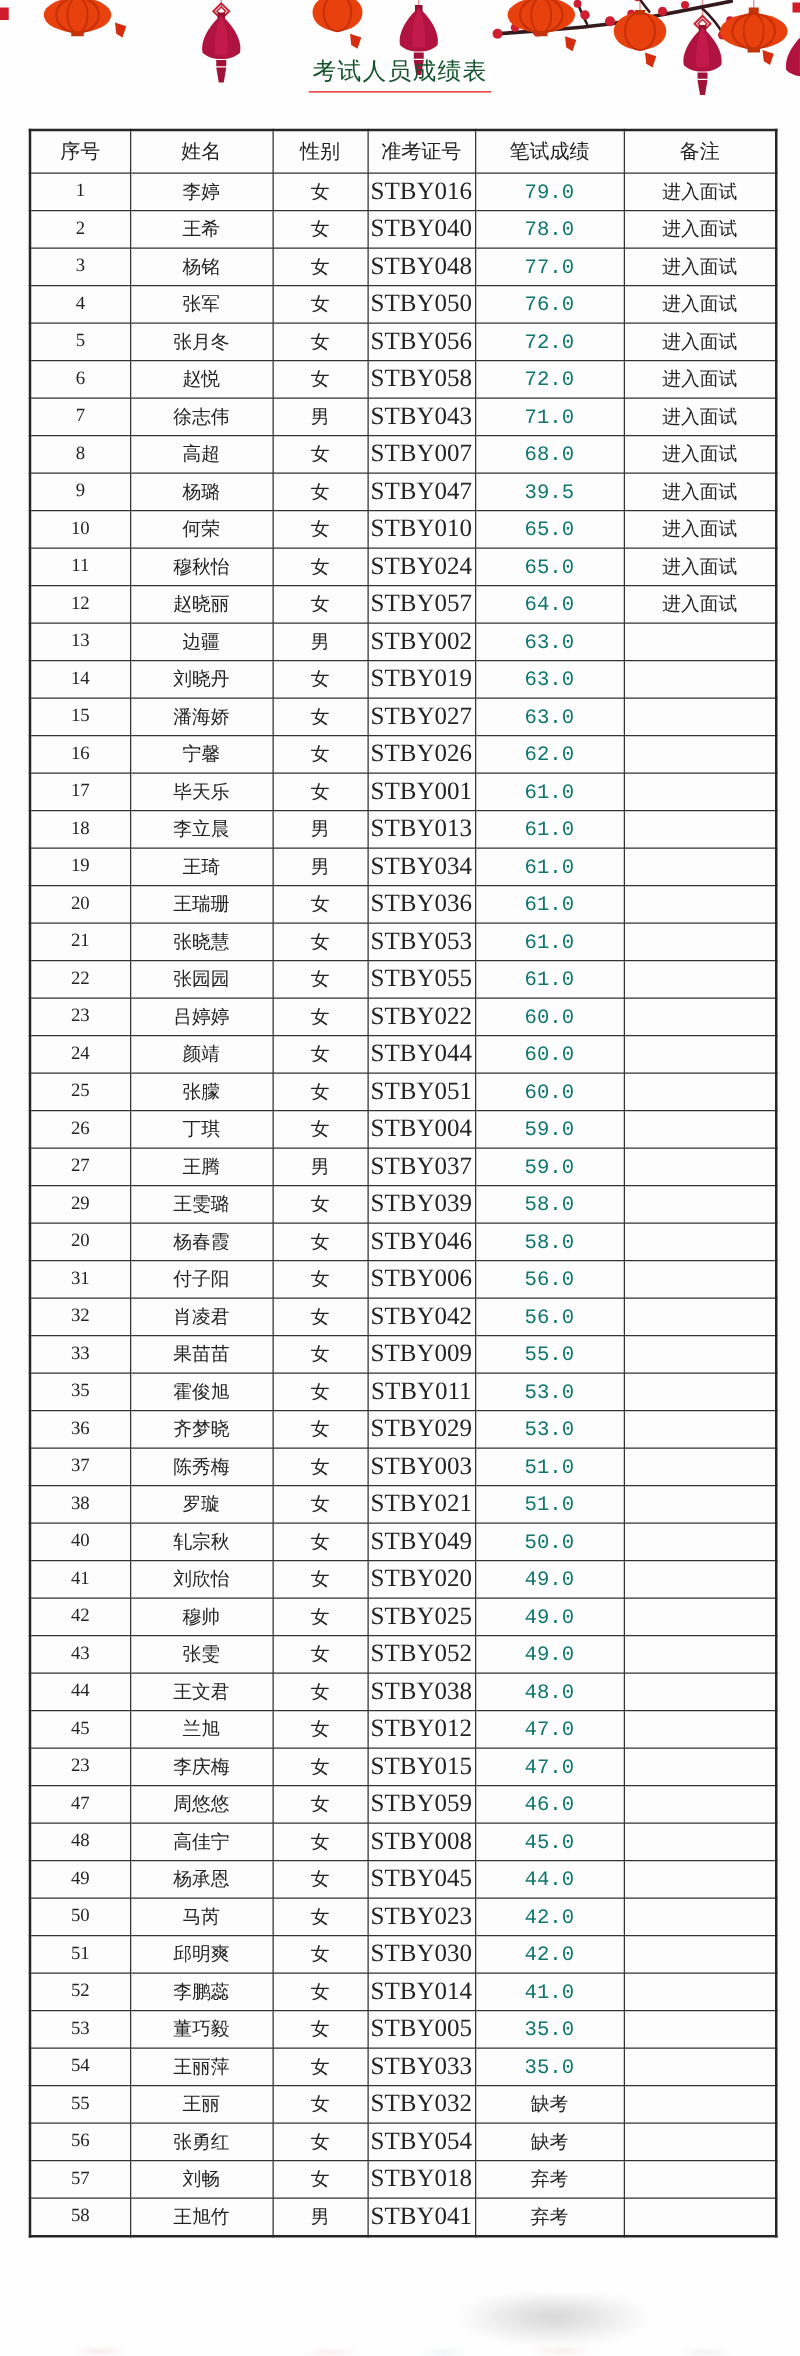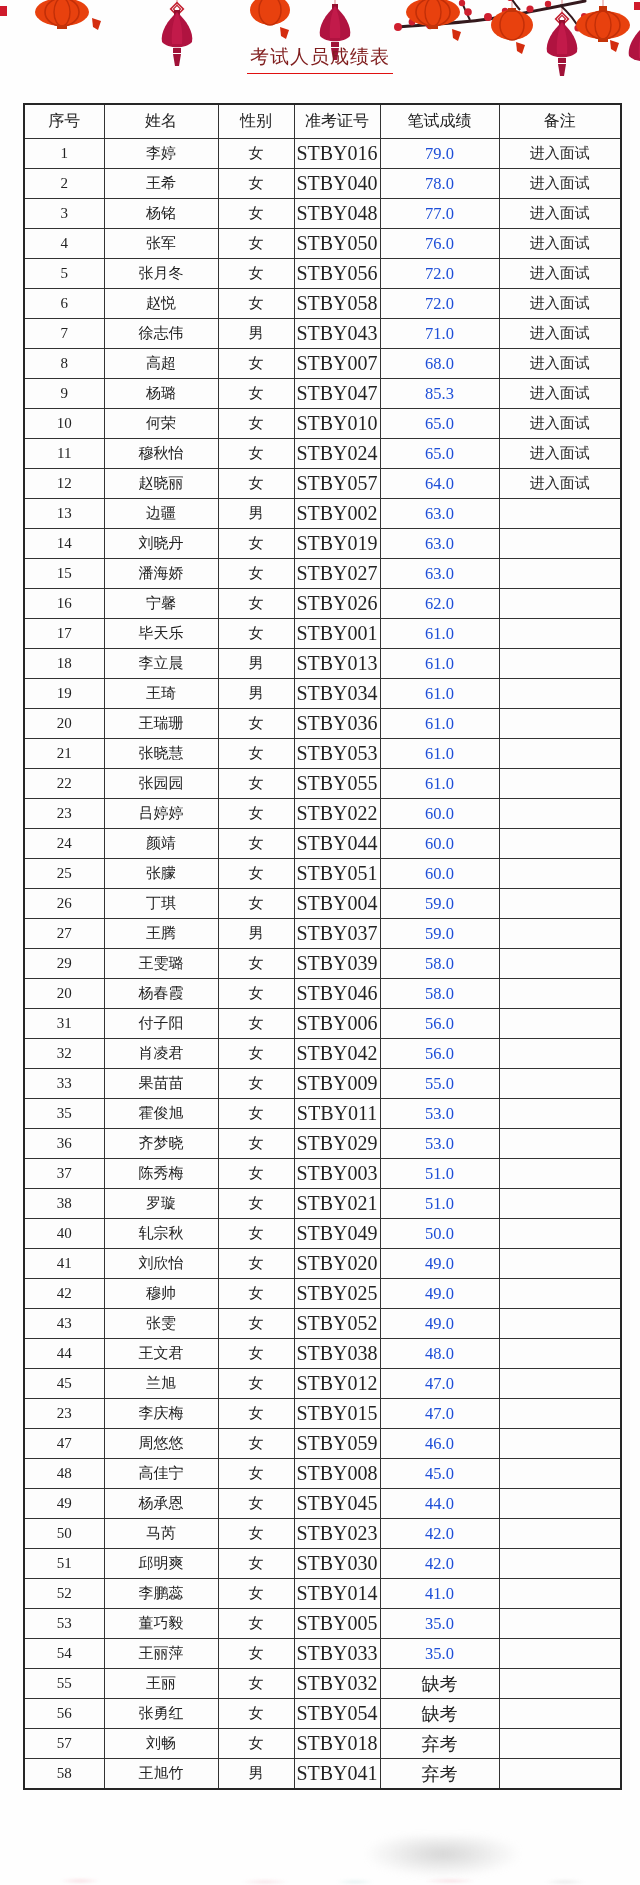--- a/index.html
+++ b/index.html
@@ -6,21 +6,21 @@
   body{
     width:640px;height:1885px;position:relative;overflow:hidden;
     background:#fefefe;
     font-family:"Liberation Serif","DejaVu Serif",serif;
     color:#1f1f1f;
   }
   .deco{position:absolute;top:0;left:0;}
   .title-wrap{position:absolute;top:44px;left:0;width:640px;text-align:center;}
   .title{
     display:inline-block;
-    color:#7f1d1d;
+    color:#14532d;
     font-size:19px;
     letter-spacing:1px;
     border-bottom:1.5px solid #e01010;
     padding:0 3px 3px 3px;
     font-family:"Liberation Serif","DejaVu Serif",serif;
   }
   table.score-table{
     position:absolute;left:23px;top:103px;width:597px;
     border-collapse:collapse;table-layout:fixed;
     background:#fdfdfd;
@@ -29,24 +29,24 @@
     border:1px solid #333;
     text-align:center;vertical-align:middle;
     padding:0;overflow:hidden;white-space:nowrap;
     font-weight:normal;
   }
   table.score-table{border:2px solid #262626;}
   thead th{height:33px;font-size:16px;color:#222;margin-top:32px;}
   tbody td{height:29px;font-size:15px;color:#232323;}
   td.c-id{font-family:"Liberation Serif","DejaVu Serif",serif;font-size:20px;}
   td.score-num{
-    font-family:Liberation Serif, serif;
-    font-weight:700;font-size:16.5px;color:#1d4ed8;
+    font-family:Liberation Mono, monospace;
+    font-weight:700;font-size:16.5px;color:#0f766e;
   }
-  td.score-cn{font-size:18px;font-family:Liberation Serif, serif;}
+  td.score-cn{font-size:15px;font-family:Liberation Serif, serif;}
   .smudge{
     position:absolute;left:368px;top:1836px;width:150px;height:40px;
     background:radial-gradient(ellipse at 50% 45%, rgba(175,175,175,.5), rgba(200,200,200,.18) 55%, transparent 75%);
     filter:blur(3px);
   }
   .edge-specks{
     position:absolute;left:0;top:1874px;width:640px;height:11px;opacity:.5;
     background:
       radial-gradient(ellipse 30px 4px at 80px 7px, rgba(230,120,140,.5), transparent 70%),
       radial-gradient(ellipse 35px 4px at 265px 8px, rgba(225,130,150,.45), transparent 70%),
@@ -239,21 +239,21 @@
         <td>女</td>
         <td class="c-id">STBY007</td>
         <td class="score-num">68.0</td>
         <td>进入面试</td>
       </tr>
       <tr>
         <td>9</td>
         <td>杨璐</td>
         <td>女</td>
         <td class="c-id">STBY047</td>
-        <td class="score-num">85.3</td>
+        <td class="score-num">39.5</td>
         <td>进入面试</td>
       </tr>
       <tr>
         <td>10</td>
         <td>何荣</td>
         <td>女</td>
         <td class="c-id">STBY010</td>
         <td class="score-num">65.0</td>
         <td>进入面试</td>
       </tr>

